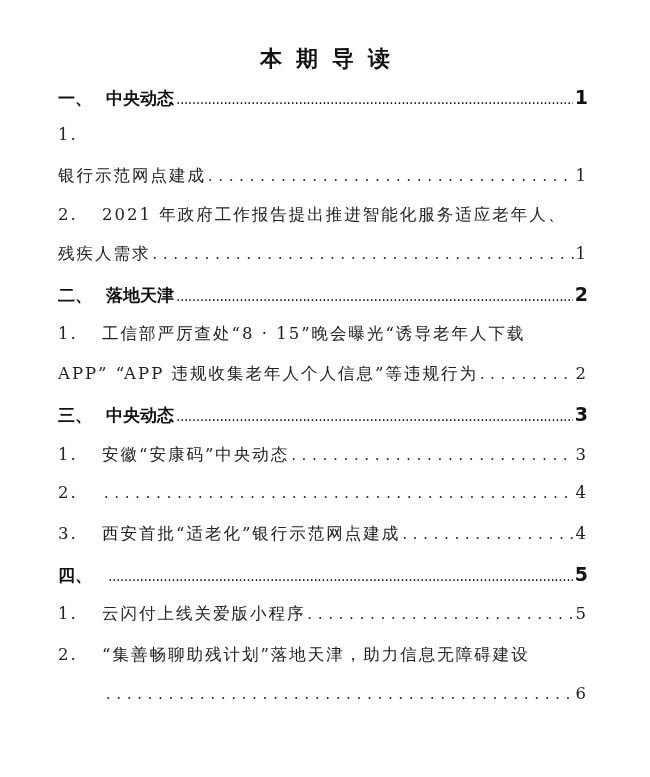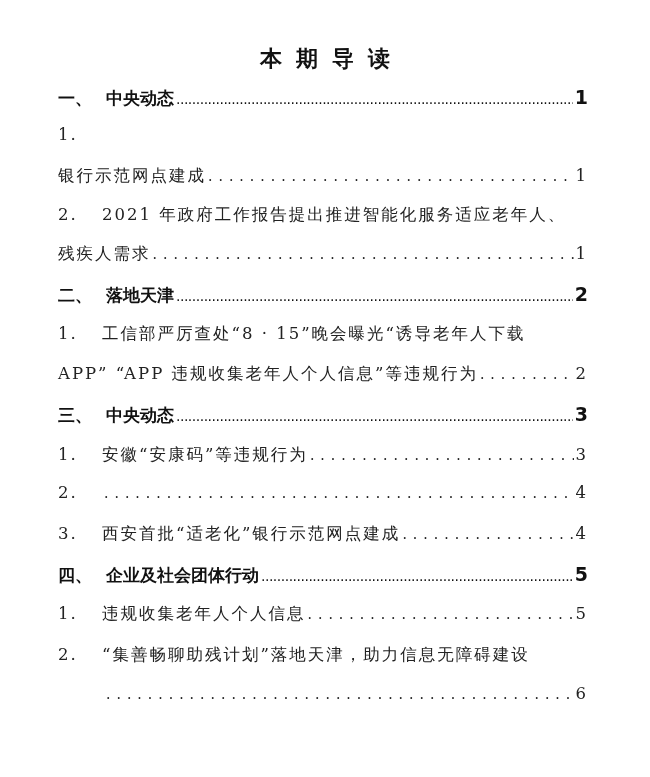--- a/index.html
+++ b/index.html
@@ -66,45 +66,44 @@
 </div>
 
 <div class="line sec" style="top:403px">
   <span class="num">三、</span>
   <span class="txt">中央动态</span>
   <span class="dots"></span>
   <span class="pg">3</span>
 </div>
 <div class="line item" style="top:444px">
   <span class="num">1.</span>
-  <span class="txt">安徽“安康码”等违规行为</span>
+  <span class="txt">安徽“安康码”中央动态</span>
   <span class="dots"></span>
   <span class="pg">3</span>
 </div>
 <div class="line item" style="top:483px">
   <span class="num">2.</span>
   <span class="dots"></span>
   <span class="pg">4</span>
 </div>
 <div class="line item" style="top:523px">
   <span class="num">3.</span>
   <span class="txt">西安首批“适老化”银行示范网点建成</span>
   <span class="dots"></span>
   <span class="pg">4</span>
 </div>
 
 <div class="line sec" style="top:563px">
   <span class="num">四、</span>
-  <span class="txt">企业及社会团体行动</span>
   <span class="dots"></span>
   <span class="pg">5</span>
 </div>
 <div class="line item" style="top:603px">
   <span class="num">1.</span>
-  <span class="txt">违规收集老年人个人信息</span>
+  <span class="txt">云闪付上线关爱版小程序</span>
   <span class="dots"></span>
   <span class="pg">5</span>
 </div>
 <div class="line item" style="top:644px">
   <span class="num">2.</span>
   <span class="txt">“集善畅聊助残计划”落地天津，助力信息无障碍建设</span>
 </div>
 <div class="line item" style="top:684px; left:104px; width:484px;">
   <span class="dots"></span>
   <span class="pg">6</span>

